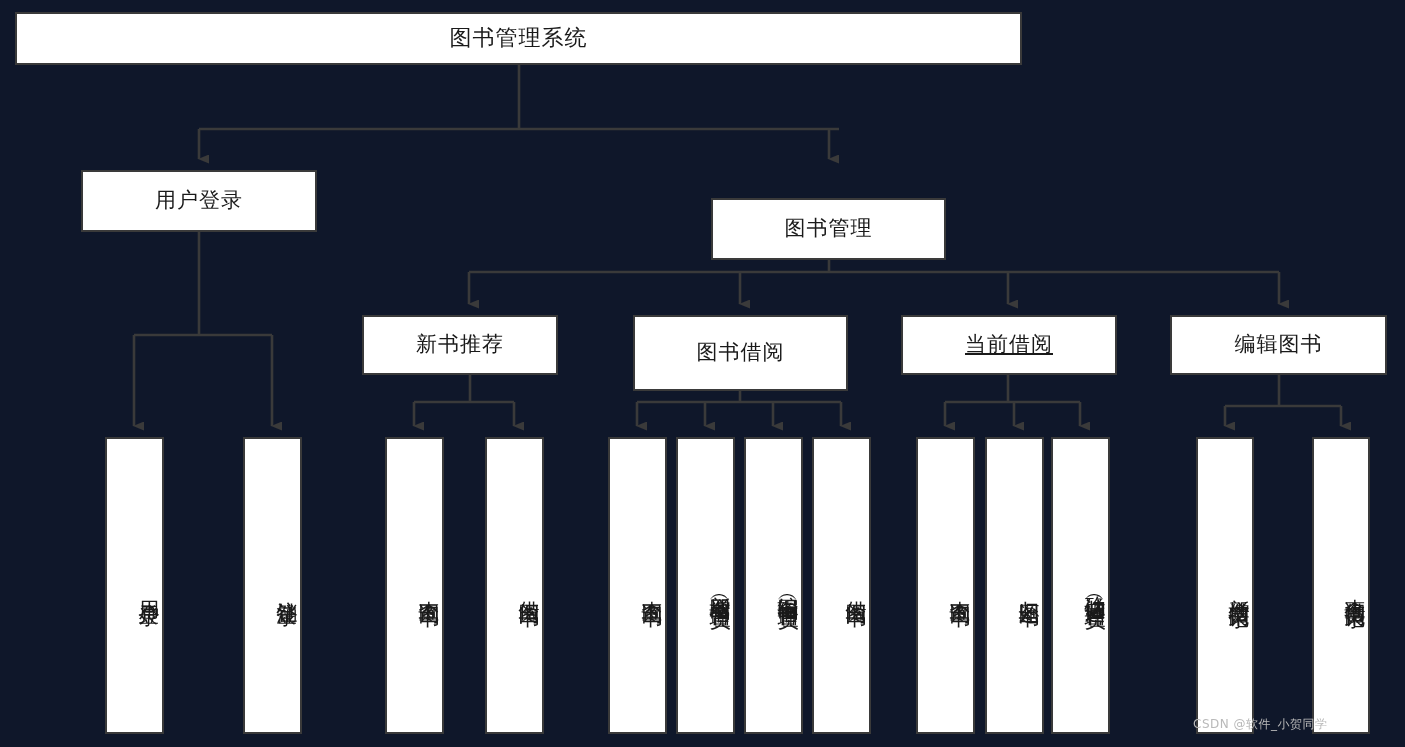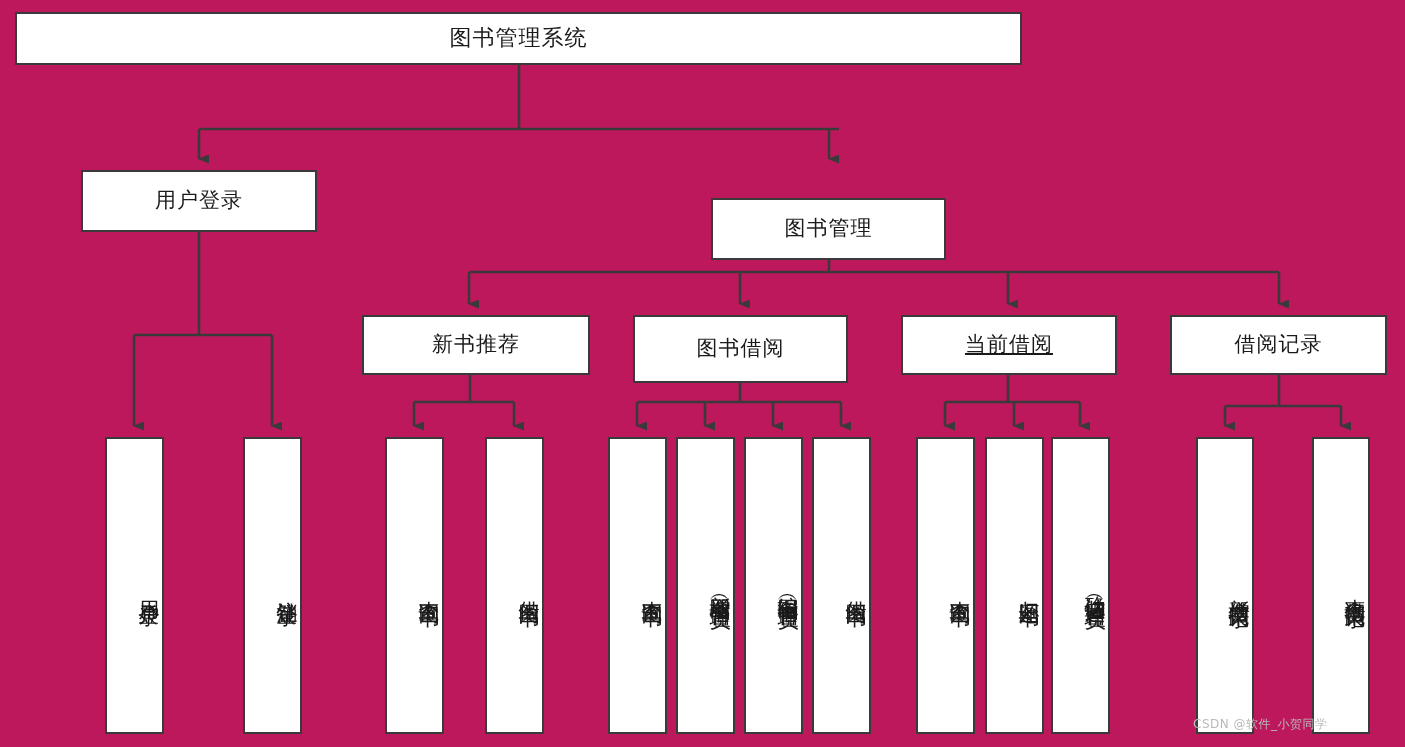--- a/index.html
+++ b/index.html
@@ -8,21 +8,21 @@
     padding: 0;
     background: #ffffff;
   }
   body {
     font-family: "DejaVu Sans", "Liberation Sans", sans-serif;
   }
   #canvas {
     position: relative;
     width: 1405px;
     height: 747px;
-    background: #be185d;
+    background: #0f172a;
     overflow: hidden;
   }
   #wires {
     position: absolute;
     left: 0;
     top: 0;
     width: 1405px;
     height: 747px;
     pointer-events: none;
   }
@@ -122,31 +122,31 @@
     <span>图书管理系统</span>
   </div>
 
   <div class="node node-h" style="left:81px; top:170px; width:236px; height:62px;">
     <span>用户登录</span>
   </div>
   <div class="node node-h" style="left:711px; top:170px; width:235px; height:62px;margin-top:28px;">
     <span>图书管理</span>
   </div>
 
-  <div class="node node-h" style="left:362px; top:315px; width:228px; height:60px;">
+  <div class="node node-h" style="left:362px; top:315px; width:196px; height:60px;">
     <span>新书推荐</span>
   </div>
-  <div class="node node-h" style="left:633px; top:315px; width:215px; height:68px;">
+  <div class="node node-h" style="left:633px; top:315px; width:215px; height:76px;">
     <span>图书借阅</span>
   </div>
   <div class="node node-h" style="left:901px; top:315px; width:216px; height:60px;text-decoration:underline;">
     <span>当前借阅</span>
   </div>
   <div class="node node-h" style="left:1170px; top:315px; width:217px; height:60px;">
-    <span>借阅记录</span>
+    <span>编辑图书</span>
   </div>
 
   <div class="node node-v" style="left:105px; top:437px; width:59px; height:297px;">
     <span>用户登录</span>
   </div>
   <div class="node node-v" style="left:243px; top:437px; width:59px; height:297px;">
     <span>注销登录</span>
   </div>
 
   <div class="node node-v" style="left:385px; top:437px; width:59px; height:297px;">

